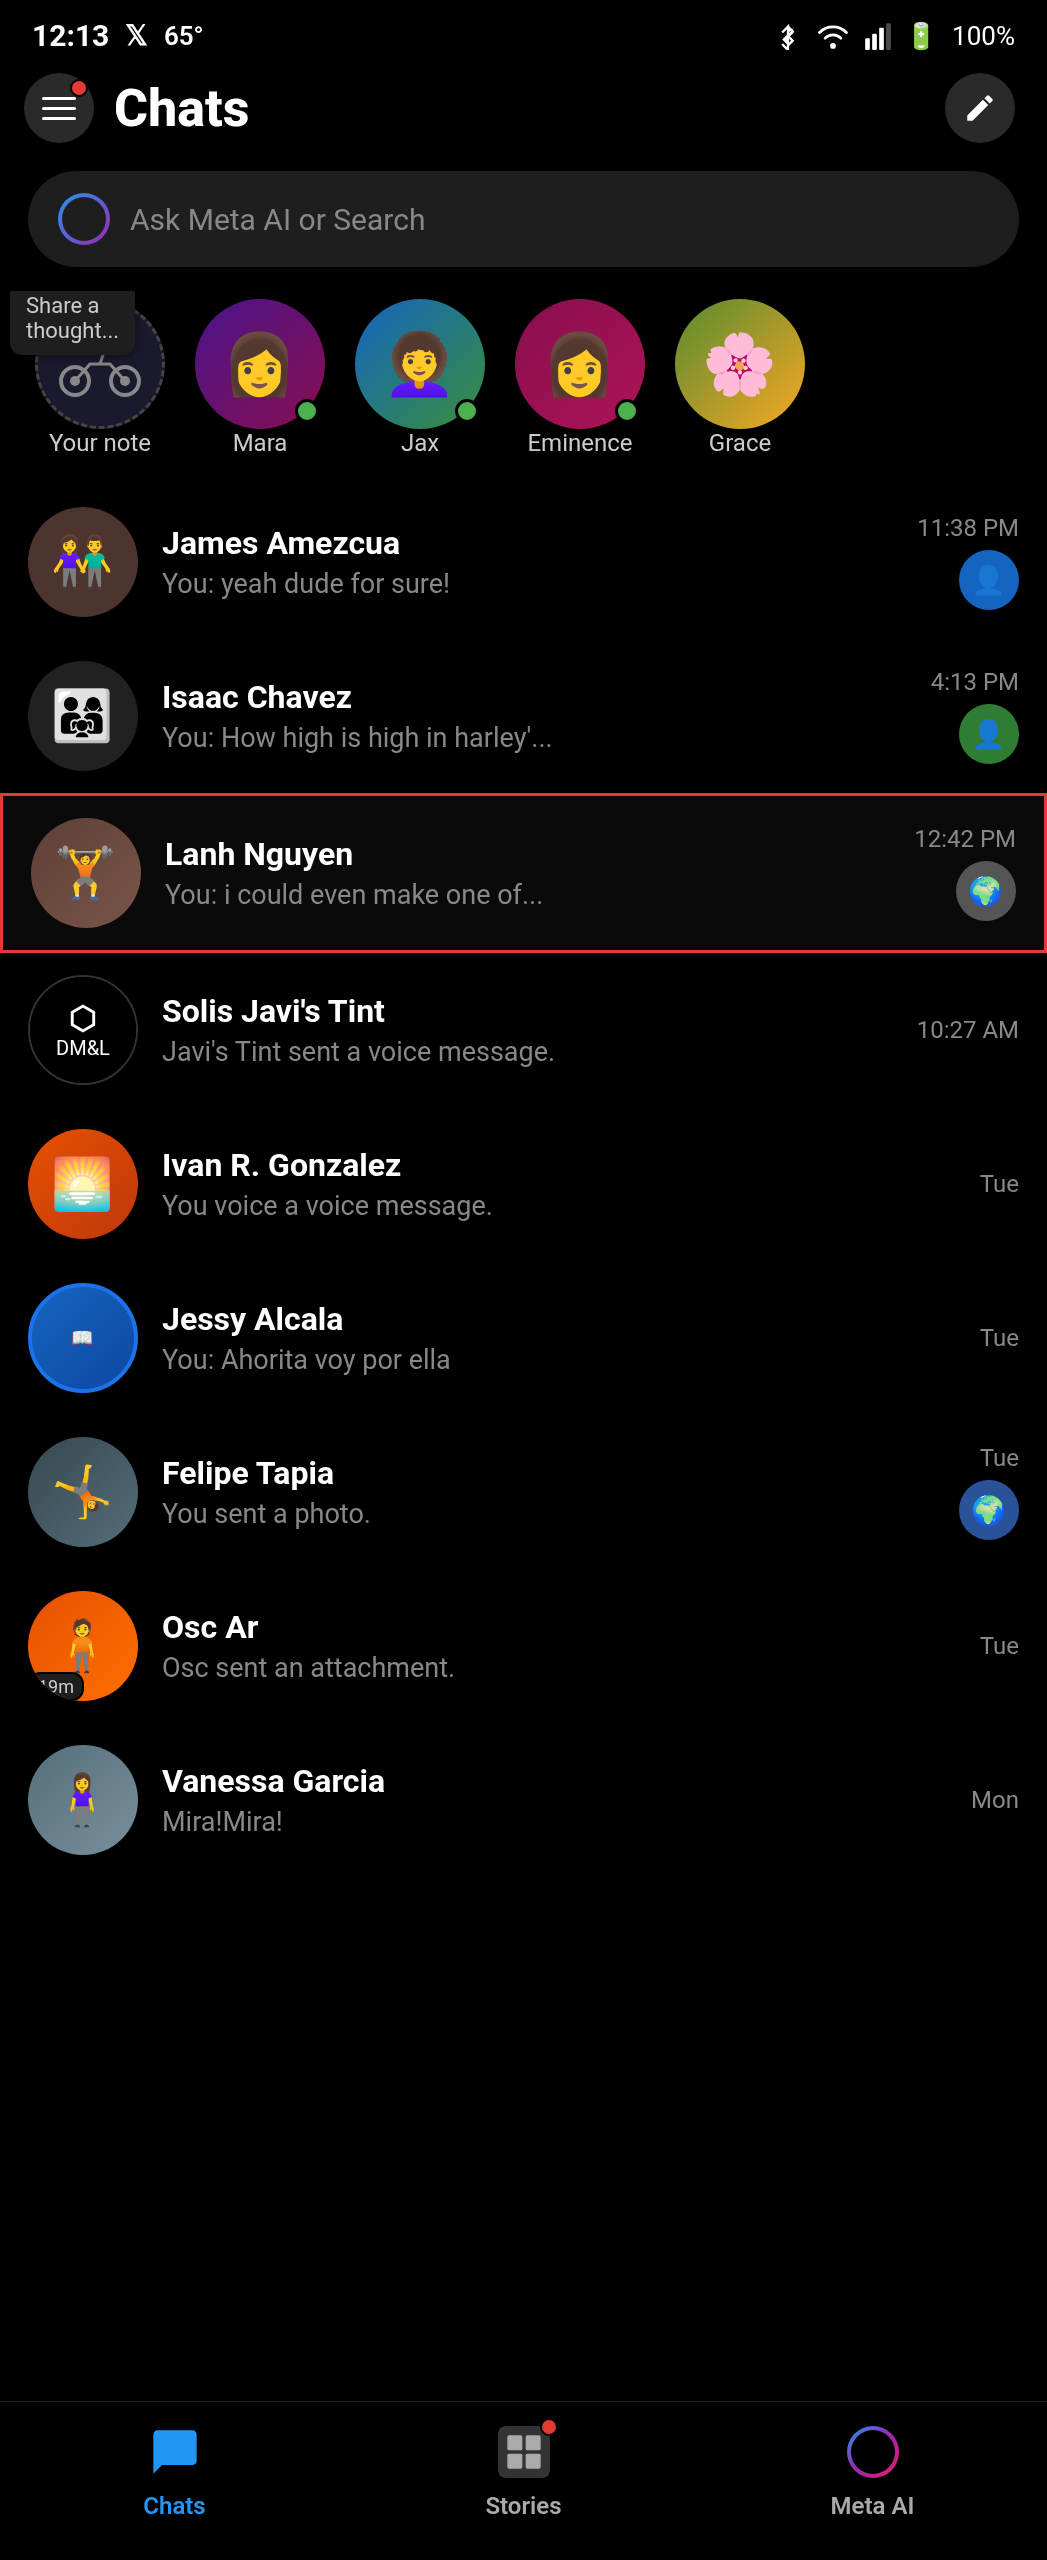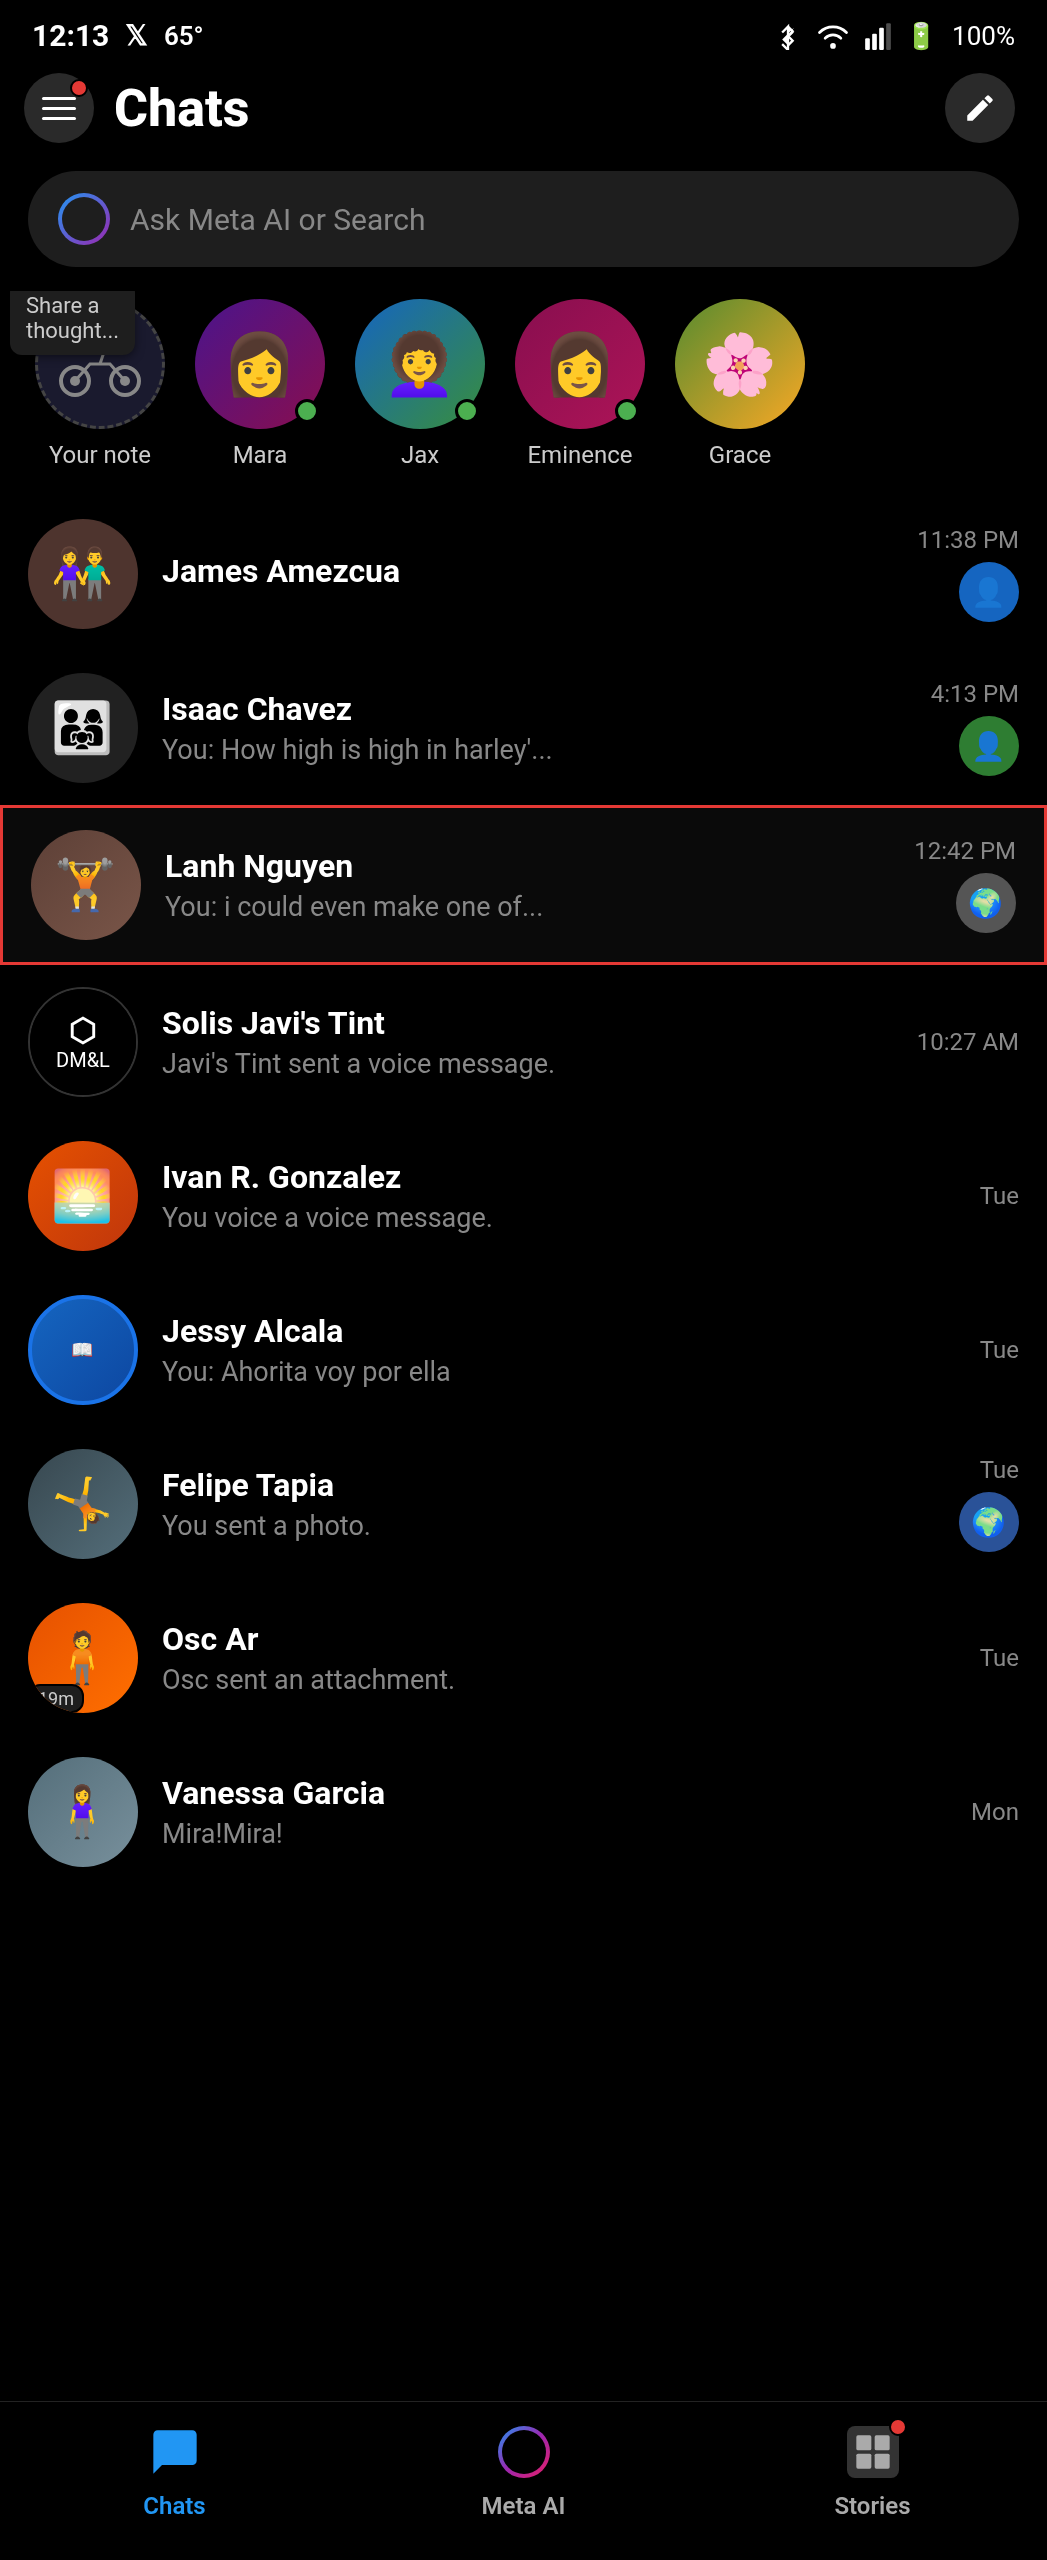--- a/index.html
+++ b/index.html
@@ -88,21 +88,20 @@
     .stories-row {
       display: flex;
       gap: 0;
       padding: 0 20px;
       overflow-x: auto;
     }
     .story-item {
       display: flex; flex-direction: column; align-items: center;
       min-width: 160px;
       padding: 8px 10px;
-      gap: 12px;
       position: relative;
     }
     .story-avatar-wrap { position: relative; }
     .story-avatar {
       width: 130px; height: 130px;
       border-radius: 50%;
       overflow: hidden;
       background: #333;
       display: flex; align-items: center; justify-content: center;
       font-size: 48px;
@@ -391,20 +390,21 @@
 </div>
 
 <div class="chat-list">
 
   <div class="chat-item">
     <div class="chat-avatar av-brown">
       <span style="font-size:50px;">👫</span>
     </div>
     <div class="chat-info">
       <div class="chat-name">James Amezcua</div>
+      <div class="chat-preview">You: yeah dude for sure!</div>
     </div>
     <div class="chat-meta">
       <span class="chat-time">11:38 PM</span>
       <div class="chat-thumb av-blue">
         <span style="font-size:28px;">👤</span>
       </div>
     </div>
   </div>
 
   <div class="chat-item">
@@ -530,37 +530,37 @@
 
 <div class="bottom-nav">
 
   <div class="nav-item active">
     <div class="nav-icon">
       <svg width="52" height="52" viewBox="0 0 24 24" fill="#2196f3">
         <path d="M20 2H4c-1.1 0-2 .9-2 2v18l4-4h14c1.1 0 2-.9 2-2V4c0-1.1-.9-2-2-2z"></path>
       </svg>
     </div>
     <span class="nav-label">Chats</span>
-  </div>
-
-  <div class="nav-item">
-    <div class="nav-icon">
-      <div class="meta-ai-icon" style="width:52px; height:52px; border-radius:50%; border:4px solid transparent; background: linear-gradient(#000,#000) padding-box, linear-gradient(135deg,#2196f3,#9c27b0,#e91e63) border-box;"></div>
-    </div>
-    <span class="nav-label" style="color:#aaa;">Meta AI</span>
   </div>
 
   <div class="nav-item">
     <div class="nav-icon" style="position:relative;">
       <div class="stories-icon">
         <svg width="40" height="40" viewBox="0 0 24 24" fill="#aaa">
           <rect x="2" y="2" width="9" height="9" rx="1"></rect>
           <rect x="13" y="2" width="9" height="9" rx="1"></rect>
           <rect x="2" y="13" width="9" height="9" rx="1"></rect>
           <rect x="13" y="13" width="9" height="9" rx="1"></rect>
         </svg>
       </div>
       <div class="stories-notif"></div>
     </div>
     <span class="nav-label" style="color:#aaa;">Stories</span>
   </div>
 
+  <div class="nav-item">
+    <div class="nav-icon">
+      <div class="meta-ai-icon" style="width:52px; height:52px; border-radius:50%; border:4px solid transparent; background: linear-gradient(#000,#000) padding-box, linear-gradient(135deg,#2196f3,#9c27b0,#e91e63) border-box;"></div>
+    </div>
+    <span class="nav-label" style="color:#aaa;">Meta AI</span>
+  </div>
+
 </div>
 
 </body></html>

